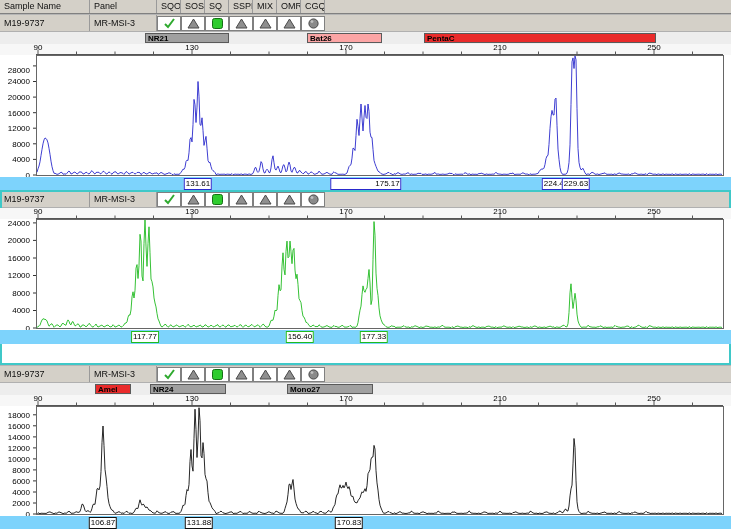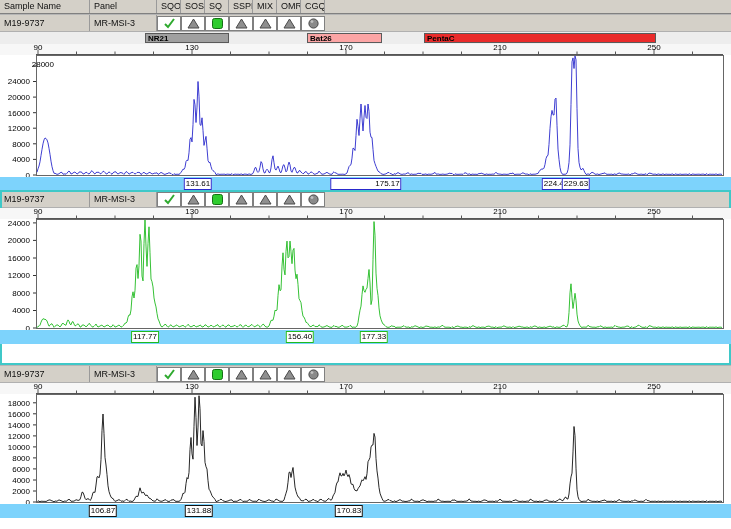--- a/index.html
+++ b/index.html
@@ -132,21 +132,21 @@
           </svg>
         </div>
         <div class="plot" style="height: 122px;">
           <div class="ylabel" style="top: 116px;">0</div>
           <div class="ylabel" style="top: 100.416px;">4000</div>
           <div class="ylabel" style="top: 84.8312px;">8000</div>
           <div class="ylabel" style="top: 69.2468px;">12000</div>
           <div class="ylabel" style="top: 53.6623px;">16000</div>
           <div class="ylabel" style="top: 38.0779px;">20000</div>
           <div class="ylabel" style="top: 22.4935px;">24000</div>
-          <div class="ylabel" style="top: 5px; margin-left: 24px;">28000</div>
+          <div class="ylabel" style="top: 11px;">28000</div>
           <svg width="731" height="122">
             <rect x="36.5" y="0.5" width="687" height="120" fill="none" stroke="#666" stroke-width="1"></rect>
             <line x1="33" y1="120.0" x2="36" y2="120.0" stroke="#333" stroke-width="1"></line>
             <line x1="33" y1="104.4" x2="36" y2="104.4" stroke="#333" stroke-width="1"></line>
             <line x1="33" y1="88.8" x2="36" y2="88.8" stroke="#333" stroke-width="1"></line>
             <line x1="33" y1="73.2" x2="36" y2="73.2" stroke="#333" stroke-width="1"></line>
             <line x1="33" y1="57.7" x2="36" y2="57.7" stroke="#333" stroke-width="1"></line>
             <line x1="33" y1="42.1" x2="36" y2="42.1" stroke="#333" stroke-width="1"></line>
             <line x1="33" y1="26.5" x2="36" y2="26.5" stroke="#333" stroke-width="1"></line>
             <line x1="33" y1="10.9" x2="36" y2="10.9" stroke="#333" stroke-width="1"></line>
@@ -320,20 +320,25 @@
           <div class="icell">
             <span>
               <svg width="11" height="11" viewBox="0 0 11 11">
                 <circle cx="5.5" cy="5.5" r="4.6" fill="#8a8a8a" stroke="#444"></circle>
                 <circle cx="4" cy="3.6" r="1.4" fill="#c2c2c2"></circle>
               </svg>
             </span>
           </div>
           <div class="sfill"></div>
         </div>
+        <div class="mrow">
+          <div class="marker" style="left: 95px; width: 36px; background: rgb(234, 43, 43);">Amel</div>
+          <div class="marker" style="left: 150px; width: 76px; background: rgb(160, 160, 160);">NR24</div>
+          <div class="marker" style="left: 287px; width: 86px; background: rgb(160, 160, 160);">Mono27</div>
+        </div>
         <div class="rrow">
           <div class="rlabel" style="left: 38px;">90</div>
           <div class="rlabel" style="left: 192px;">130</div>
           <div class="rlabel" style="left: 346px;">170</div>
           <div class="rlabel" style="left: 500px;">210</div>
           <div class="rlabel" style="left: 654px;">250</div>
           <svg width="731" height="11">
             <line x1="36" y1="10.5" x2="723" y2="10.5" stroke="#555" stroke-width="1"></line>
             <line x1="38.0" y1="5.5" x2="38.0" y2="10.5" stroke="#555" stroke-width="1"></line>
             <line x1="76.5" y1="7.5" x2="76.5" y2="10.5" stroke="#555" stroke-width="1"></line>

